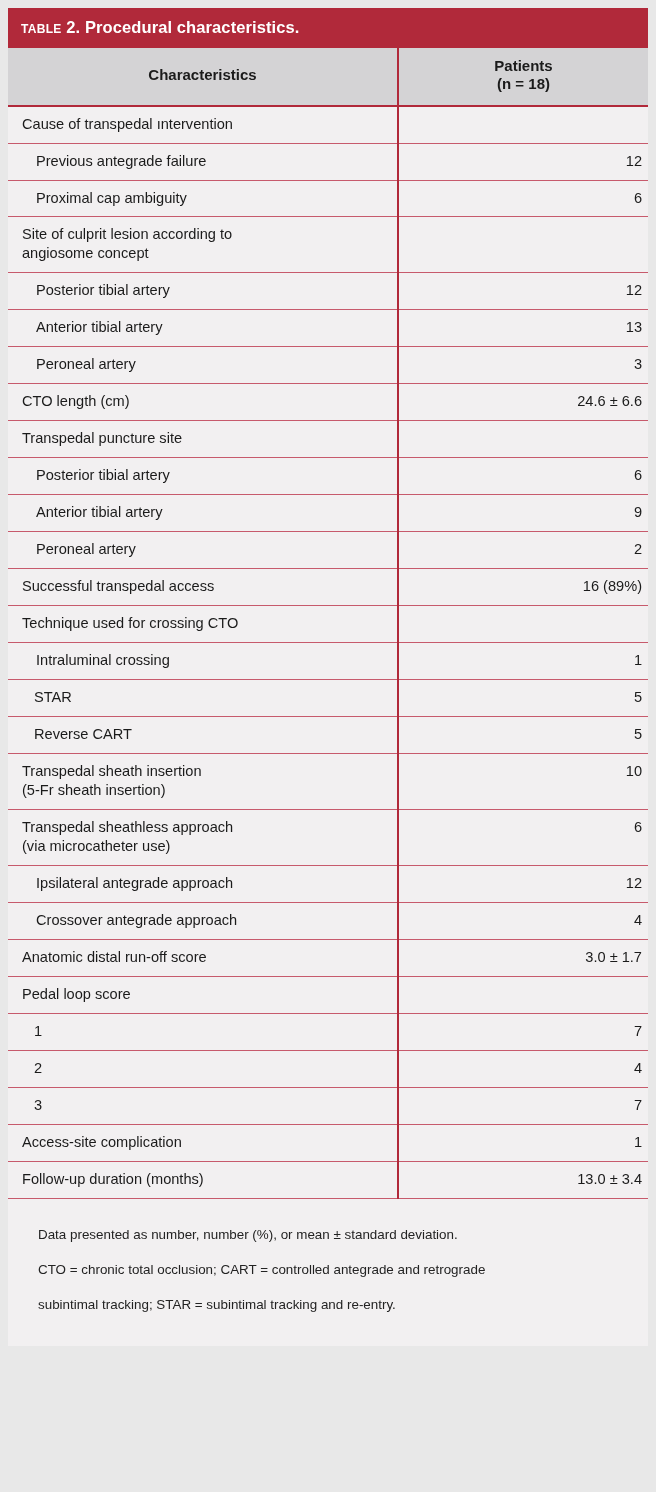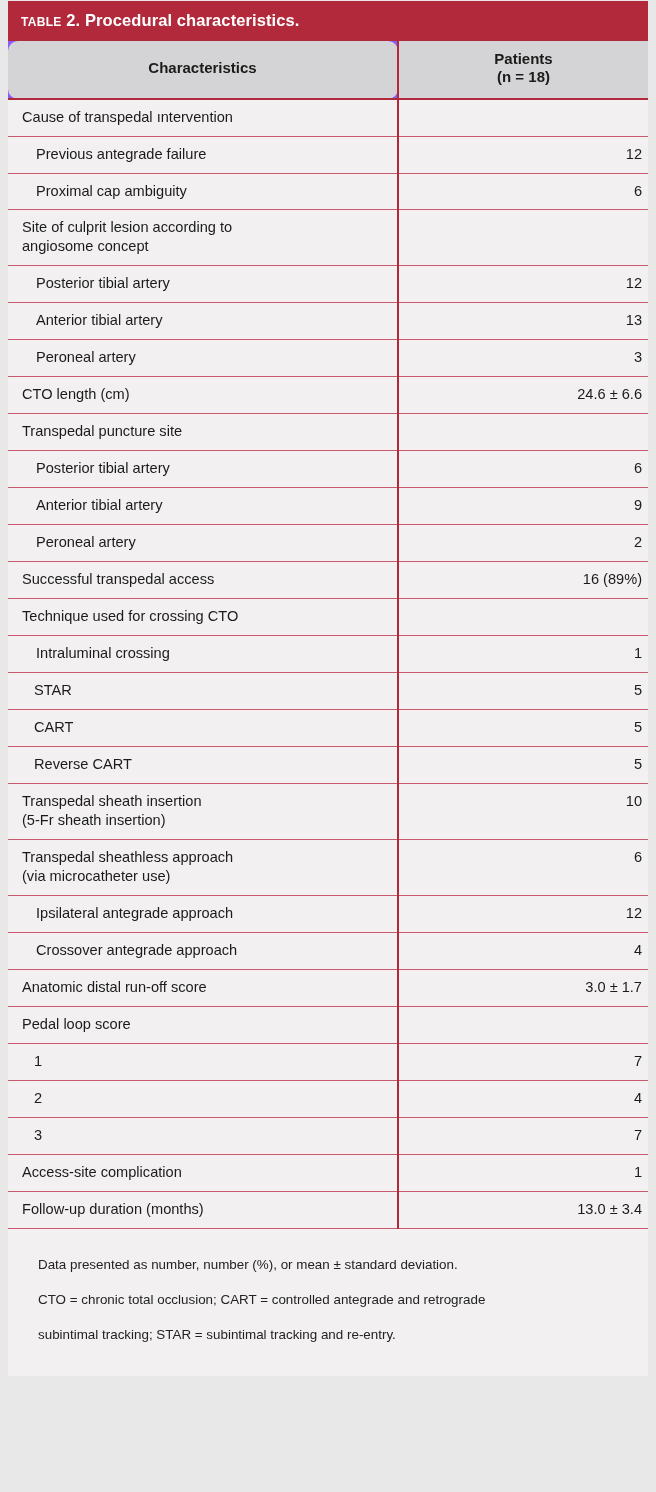--- a/index.html
+++ b/index.html
@@ -11,21 +11,21 @@
   body {
     width: 656px;
     height: 1492px;
     font-family: "Liberation Sans", sans-serif;
     -webkit-font-smoothing: antialiased;
   }
 
   #table-figure {
     position: absolute;
     left: 8px;
-    top: 1px;
+    top: 8px;
     width: 640px;
     background: #8b5cf6;
   }
 
   
   .caption-bar {
     background: #b1293a;
     color: #ffffff;
     padding: 10px 13px 11px 13px;
     font-size: 16.5px;
@@ -53,21 +53,21 @@
     background: #d4d3d5;
     font-size: 15px;
     font-weight: bold;
     color: #1b1b1b;
     text-align: center;
     padding: 9px 6px 11px 6px;
     line-height: 1.22;
     vertical-align: middle;
     border-bottom: 2px solid #b1293a;
   }
-  thead th.col-label { border-right: 2px solid #b1293a; border-radius: 10px; }
+  thead th.col-label { border-right: 2px solid #b1293a; }
 
   tbody td {
     background: #f2f0f1;
     font-size: 14.6px;
     font-weight: normal;
     color: #1b1b1b;
     border-top: 1.4px solid #c75a6c;
     padding: 8px 6px 9px 0;
     line-height: 1.3;
     vertical-align: top;
@@ -182,24 +182,20 @@
         </tr>
         <tr>
           <td class="cell-label ind-1"><span>Intraluminal crossing</span></td>
           <td class="cell-value">1</td>
         </tr>
         <tr>
           <td class="cell-label ind-2"><span>STAR</span></td>
           <td class="cell-value">5</td>
         </tr>
         <tr>
-          <td class="cell-label ind-2"><span>CART</span></td>
-          <td class="cell-value">5</td>
-        </tr>
-        <tr>
           <td class="cell-label ind-2"><span>Reverse CART</span></td>
           <td class="cell-value">5</td>
         </tr>
         <tr>
           <td class="cell-label"><span>Transpedal sheath insertion</span><span class="lbl-line2">(5-Fr sheath insertion)</span></td>
           <td class="cell-value">10</td>
         </tr>
         <tr>
           <td class="cell-label"><span>Transpedal sheathless approach</span><span class="lbl-line2">(via microcatheter use)</span></td>
           <td class="cell-value">6</td>

